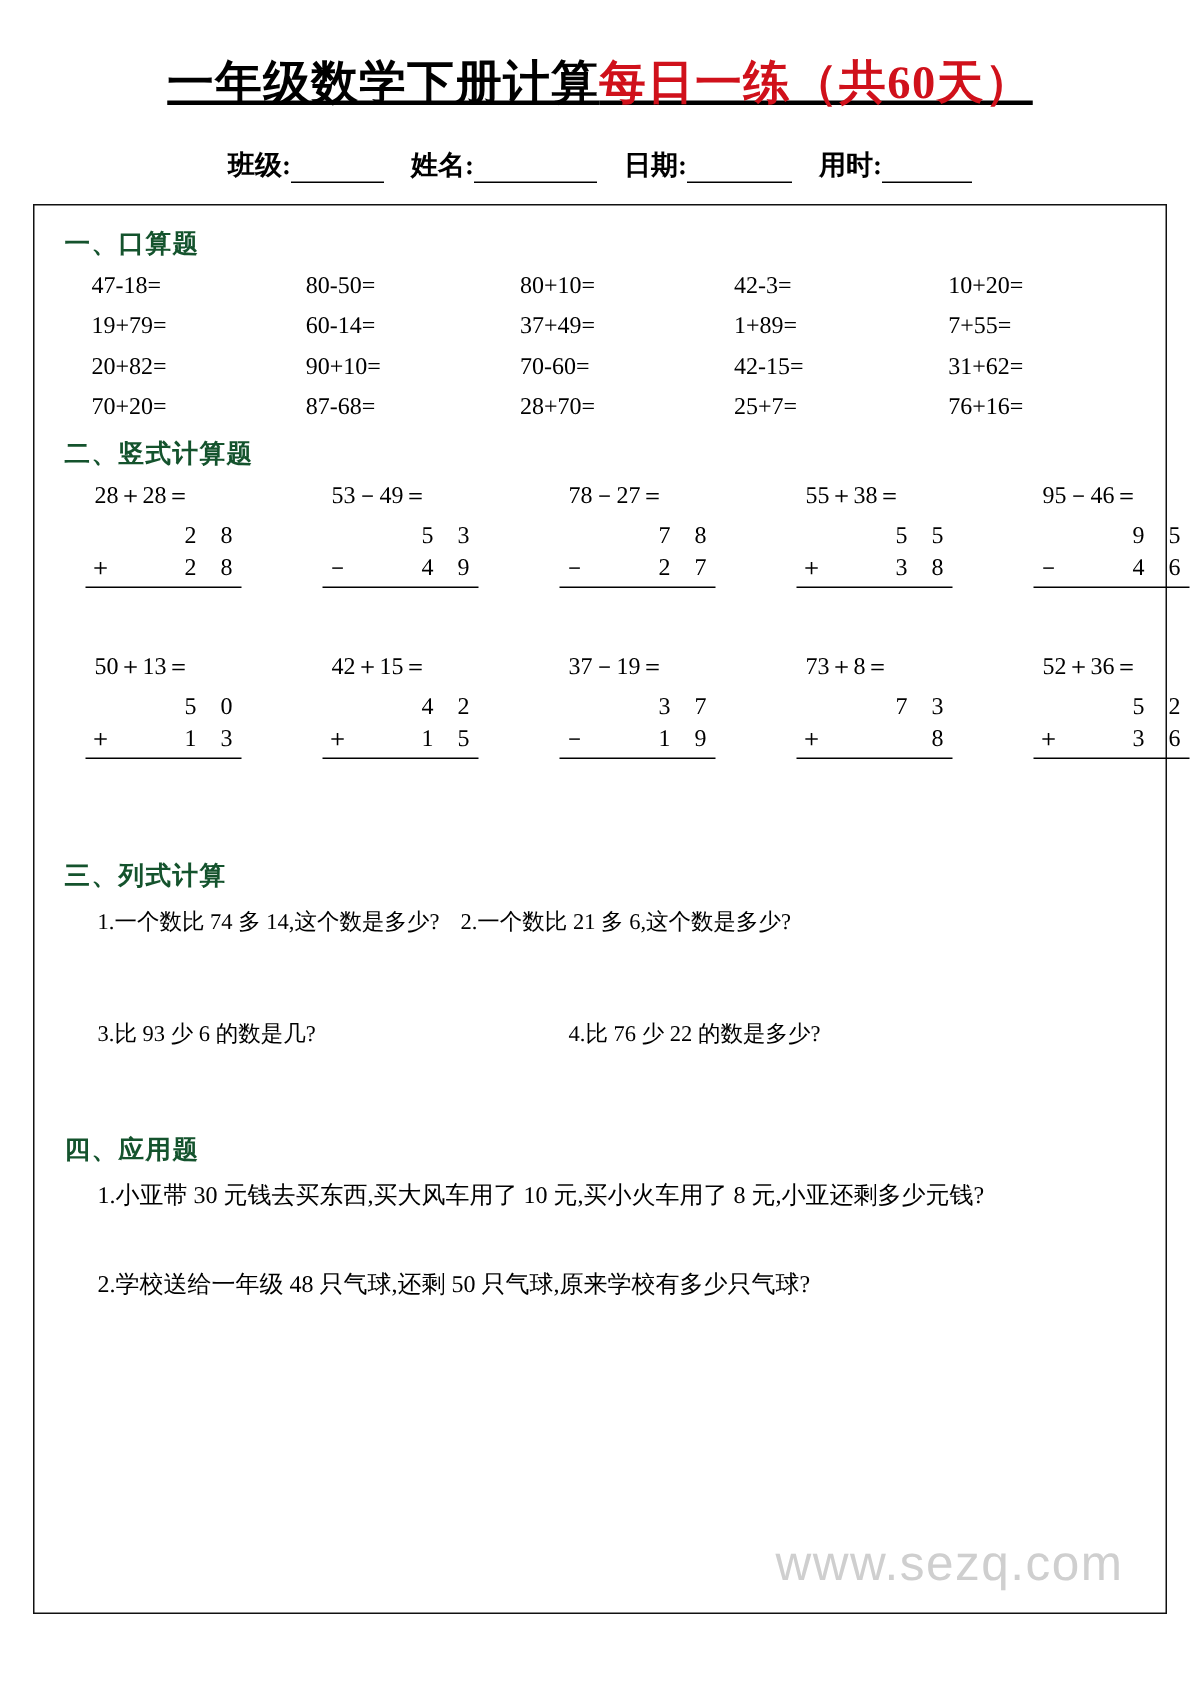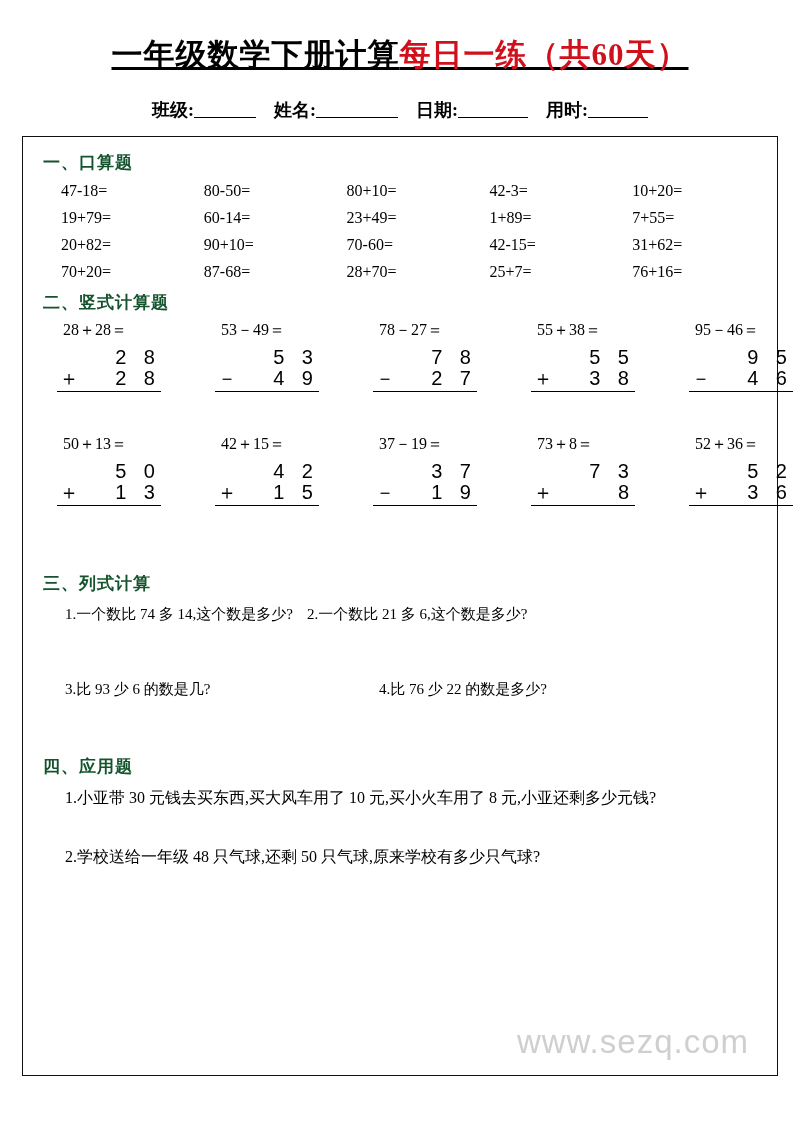--- a/index.html
+++ b/index.html
@@ -40,21 +40,21 @@
   
   .info-line {
     display: flex;
     justify-content: center;
     align-items: flex-end;
     gap: 6px;
     margin-top: 22px;
     font-size: 18px;
     font-weight: bold;
   }
-  .info-item { display: flex; align-items: center; }
+  .info-item { display: flex; align-items: flex-end; }
   .info-label { white-space: nowrap; }
   .blank-s { display: inline-block; border-bottom: 1.5px solid #000; height: 15px; }
   .b1 { width: 62px; margin-right: 12px; }
   .b2 { width: 82px; margin-right: 12px; }
   .b3 { width: 70px; margin-right: 12px; }
   .b4 { width: 60px; }
 
   
   .sheet {
     margin-top: 14px;
@@ -89,22 +89,22 @@
     display: grid;
     grid-template-columns: repeat(5, 1fr);
     column-gap: 0;
     row-gap: 0;
     gap: 40px;
   }
   .vert-cell { padding-left: 14px; }
   .vert-expr { font-size: 16px; white-space: nowrap; margin-bottom: 6px; padding-left: 6px;}
   .vert-stack {
     width: 104px;
-    font-family: Liberation Sans, sans-serif;
-    font-size: 20px;
+    font-family: Liberation Serif, serif;
+    font-size: 16px;
   }
   .vert-row {
     display: flex;
     justify-content: flex-end;
     letter-spacing: 6px;
     height: 21px;
     align-items: center;
   }
   .vert-row .op {
     margin-right: auto;
@@ -183,21 +183,21 @@
 
     <div class="section-head">一、口算题</div>
     <div class="oral-grid">
       <div class="oral-cell">47-18=</div>
       <div class="oral-cell">80-50=</div>
       <div class="oral-cell">80+10=</div>
       <div class="oral-cell">42-3=</div>
       <div class="oral-cell">10+20=</div>
       <div class="oral-cell">19+79=</div>
       <div class="oral-cell">60-14=</div>
-      <div class="oral-cell">23+49=</div>
+      <div class="oral-cell">37+49=</div>
       <div class="oral-cell">1+89=</div>
       <div class="oral-cell">7+55=</div>
       <div class="oral-cell">20+82=</div>
       <div class="oral-cell">90+10=</div>
       <div class="oral-cell">70-60=</div>
       <div class="oral-cell">42-15=</div>
       <div class="oral-cell">31+62=</div>
       <div class="oral-cell">70+20=</div>
       <div class="oral-cell">87-68=</div>
       <div class="oral-cell">28+70=</div>

